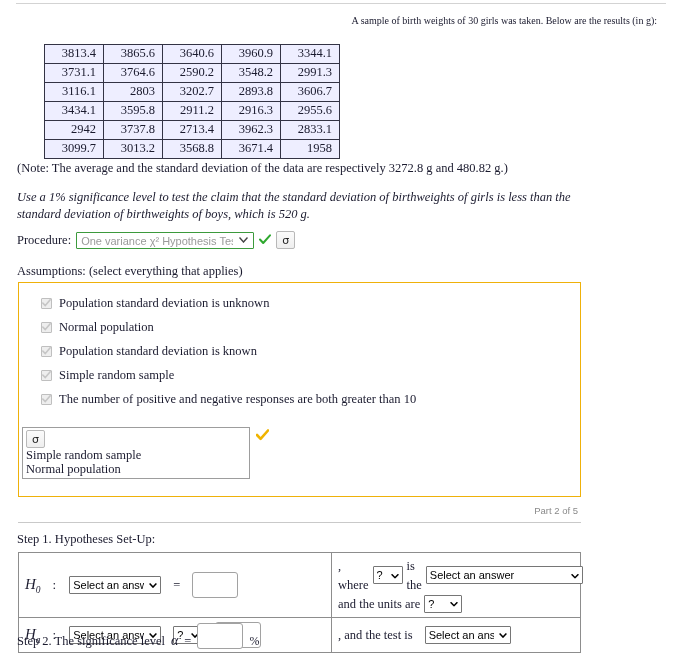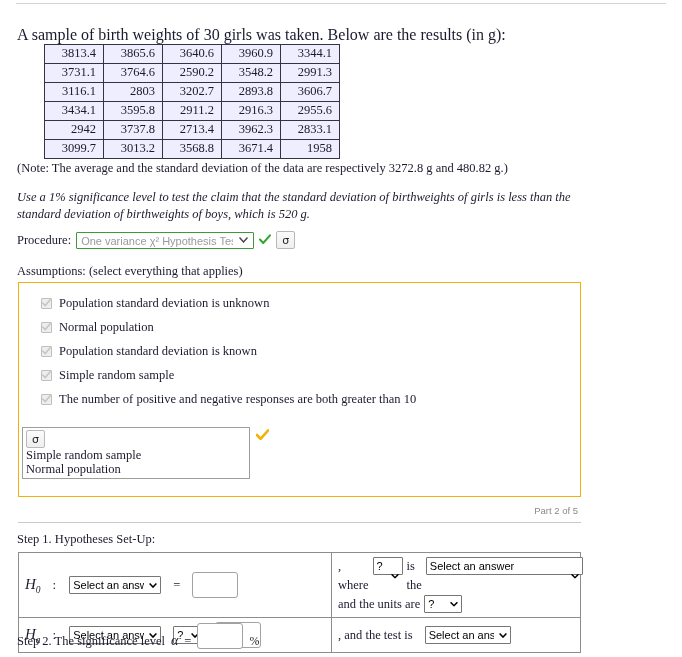--- a/index.html
+++ b/index.html
@@ -28,24 +28,25 @@
   .page {
     position: absolute;
     left: 0; top: 0;
     width: 682px;
   }
 
   
   .intro {
     position: absolute;
     left: 17px;
-    top: 24px;
+    top: 14px;
     width: 640px;
-    font-size: 16px;
+    font-size: 10px;
     line-height: 1.35;
+    text-align: right;
   }
 
   
   .data-table {
     position: absolute;
     left: 36px;
     top: 44px;
     border-collapse: collapse;
     background: #eeeeff;
     font-size: 12.5px;
@@ -259,20 +260,21 @@
   .hyp-table td.left-cell { width: 300px; }
   .cell-inner {
     display: flex;
     align-items: center;
     gap: 12px;
     flex-wrap: nowrap;
   }
   .cell-lines { line-height: 1.5; }
   .cell-lines .ln {
     display: flex;
+    align-items: center;
     gap: 4px;
   }
   .hsub {
     font-family: "Liberation Serif", serif;
     font-style: italic;
     font-size: 15px;
   }
   .hsub sub {
     font-size: 9.5px;
     font-style: italic;

